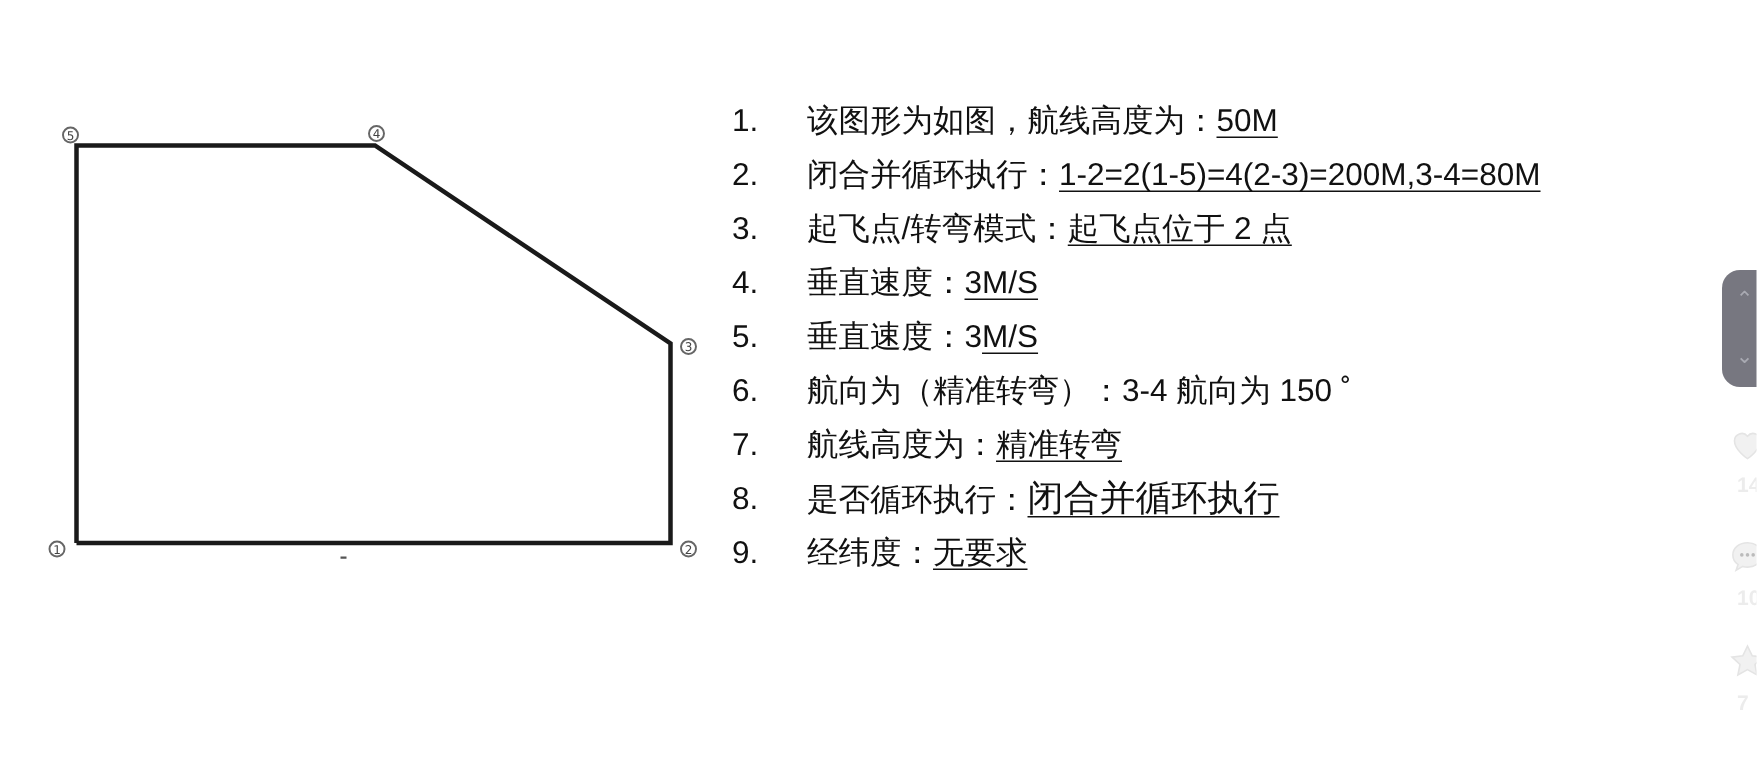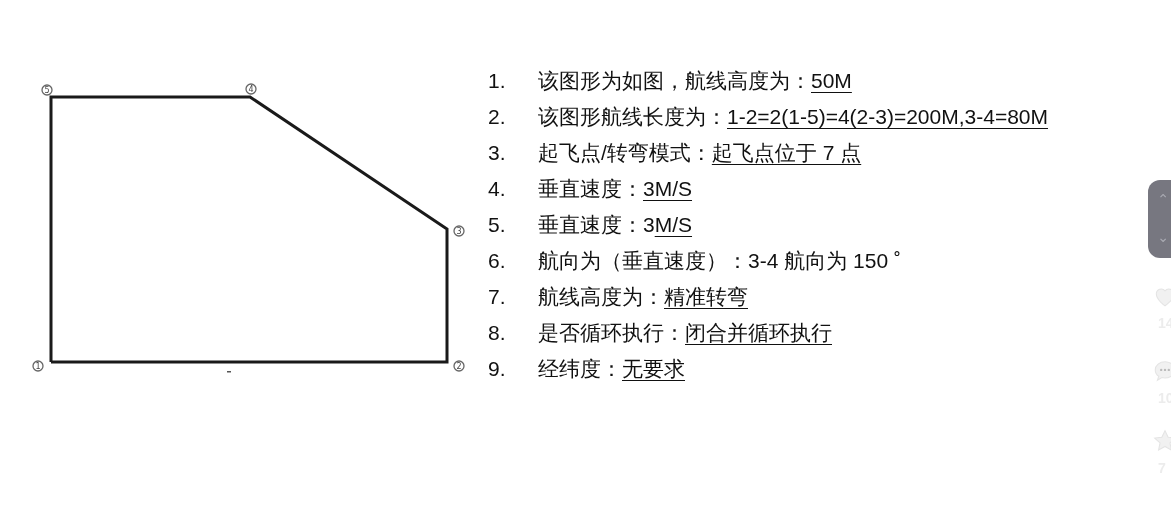--- a/index.html
+++ b/index.html
@@ -9,21 +9,21 @@
     font-family: "Liberation Sans", "DejaVu Sans", sans-serif;
     color:#111;
   }
   #figure { position:absolute; left:0; top:0; width:480px; height:400px; }
   #figure svg { position:absolute; left:0; top:0; }
   .list { position:absolute; left:488px; top:66px; margin:0; padding:0; list-style:none; }
   .list li { position:relative; height:36px; line-height:30px; font-size:21px; white-space:nowrap; }
   .list li .num { position:absolute; left:0; width:40px; }
   .list li .txt { position:absolute; left:50px; }
   .list li .val { text-decoration:underline; text-underline-offset:4px; text-decoration-thickness:1px;text-align:center; }
-  .list li .val.big { font-size:21px; }
+  .list li .val.big { font-size:24px; }
   .pager {
     position:absolute; left:1148px; top:180px; width:40px; height:78px;
     background:#777780; border-radius:12px;
   }
   .pager .up, .pager .down {
     position:absolute; left:8px; width:14px; height:14px; color:#a9aab2;
     font-size:14px; line-height:14px; text-align:center;
   }
   .pager .up { top:12px; }
   .pager .down { top:50px; }
@@ -53,37 +53,37 @@
   </svg>
 </div>
 
 <ol class="list">
   <li>
     <span class="num">1.</span>
     <span class="txt"><span>该图形为如图，航线高度为：</span><span class="val">50M</span></span>
   </li>
   <li>
     <span class="num">2.</span>
-    <span class="txt"><span>该图形航线长度为：</span><span class="val">1-2=2(1-5)=4(2-3)=200M,3-4=80M</span></span>
+    <span class="txt"><span>闭合并循环执行：</span><span class="val">1-2=2(1-5)=4(2-3)=200M,3-4=80M</span></span>
   </li>
   <li>
     <span class="num">3.</span>
-    <span class="txt"><span>起飞点/转弯模式：</span><span class="val">起飞点位于 7 点</span></span>
+    <span class="txt"><span>起飞点/转弯模式：</span><span class="val">起飞点位于 2 点</span></span>
   </li>
   <li>
     <span class="num">4.</span>
     <span class="txt"><span>垂直速度：</span><span class="val">3M/S</span></span>
   </li>
   <li>
     <span class="num">5.</span>
     <span class="txt"><span>垂直速度：</span><span>3</span><span class="val">M/S</span></span>
   </li>
   <li>
     <span class="num">6.</span>
-    <span class="txt"><span>航向为（垂直速度）：</span><span>3-4 航向为 150 ˚</span></span>
+    <span class="txt"><span>航向为（精准转弯）：</span><span>3-4 航向为 150 ˚</span></span>
   </li>
   <li>
     <span class="num">7.</span>
     <span class="txt"><span>航线高度为：</span><span class="val">精准转弯</span></span>
   </li>
   <li>
     <span class="num">8.</span>
     <span class="txt"><span>是否循环执行：</span><span class="val big">闭合并循环执行</span></span>
   </li>
   <li>

